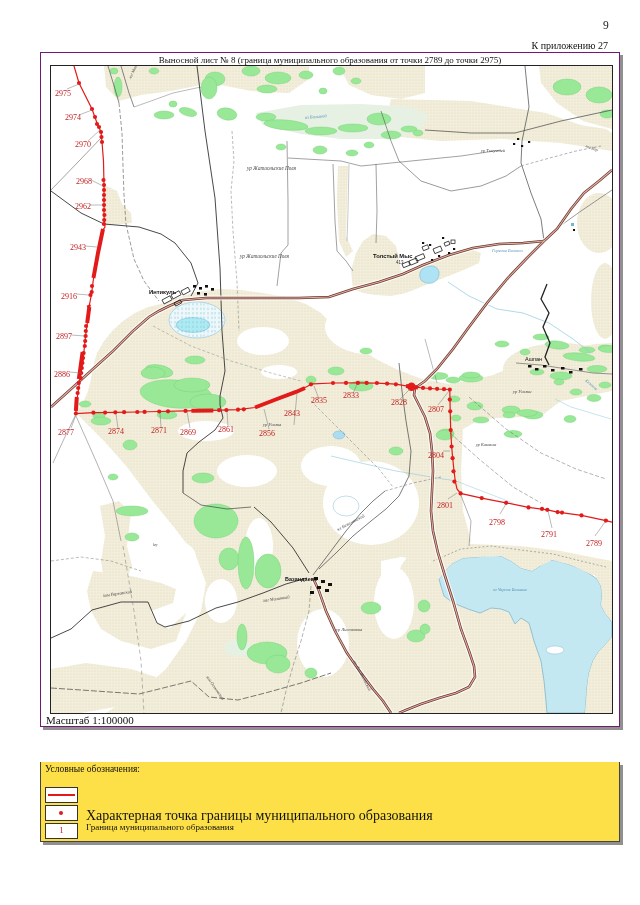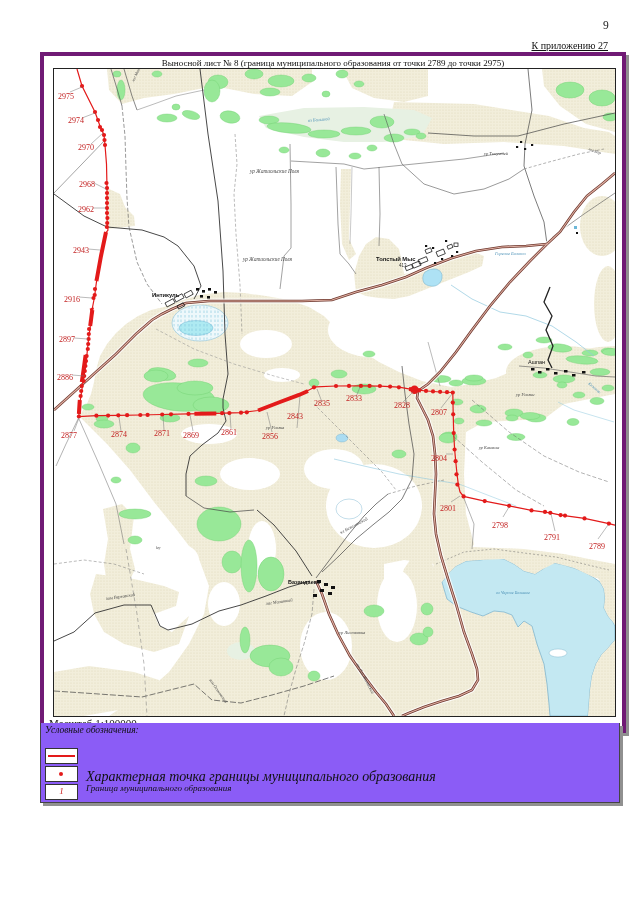--- a/index.html
+++ b/index.html
@@ -4,23 +4,23 @@
 <style>
   html,body{margin:0;padding:0;background:#fff;}
   body{width:640px;height:905px;position:relative;font-family:"Liberation Serif",serif;}
   .abs{position:absolute;}
 </style>
 </head>
 <body>
 
 <div class="abs" style="left:603px;top:19px;width:20px;font-size:11.5px;color:#222;">9</div>
 
-<div class="abs" style="left:408px;top:40px;width:200px;text-align:right;font-size:10px;color:#111;text-decoration:underline;">К приложению 27</div>
-
-<div class="abs" style="left:40px;top:52px;width:578px;height:673px;border:4px solid #701a75;box-shadow:3px 3px 0 #909090;background:#fff;">
+<div class="abs" style="left:408px;top:40px;width:200px;text-align:right;font-size:10px;color:#111;">К приложению 27</div>
+
+<div class="abs" style="left:40px;top:52px;width:578px;height:673px;border:1px solid #701a75;box-shadow:3px 3px 0 #909090;background:#fff;">
 
   <div class="abs" style="left:0;top:2px;width:578px;text-align:center;font-size:9px;color:#111;">Выносной лист № 8 (граница муниципального образования от точки 2789 до точки 2975)</div>
 
   <div class="abs" style="left:9px;top:12px;width:561px;height:647px;border:1px solid #222;">
     <svg width="561" height="647" viewBox="50 65 561 647">
 
 <rect x="50" y="65" width="561" height="647" fill="#ffffff"></rect>
 <defs>
           <pattern id="stip" width="3" height="3" patternUnits="userSpaceOnUse">
             <rect width="3" height="3" fill="#f2eedb"></rect>
@@ -478,21 +478,21 @@
 <text x="436" y="507" font-size="8" fill="#c32222" font-family="Liberation Serif, serif">2801</text>
 <text x="488" y="524" font-size="8" fill="#c32222" font-family="Liberation Serif, serif">2798</text>
 <text x="540" y="536" font-size="8" fill="#c32222" font-family="Liberation Serif, serif">2791</text>
 <text x="585" y="545" font-size="8" fill="#c32222" font-family="Liberation Serif, serif">2789</text>
     </svg>
   </div>
 
   <div class="abs" style="left:5px;top:661px;width:578px;text-align:left;font-size:11px;color:#111;">Масштаб 1:100000</div>
 </div>
 
-<div class="abs" style="left:40px;top:723px;width:578px;height:79px;border:1px solid #444;border-top:none;box-shadow:3px 3px 0 #909090;background:#8b5cf6;font-style:italic;">
+<div class="abs" style="left:40px;top:762px;width:578px;height:79px;border:1px solid #444;border-top:none;box-shadow:3px 3px 0 #909090;background:#fde047;">
 
   <div class="abs" style="left:4px;top:2px;font-size:9.5px;color:#111;">Условные обозначения:</div>
 
   <div class="abs" style="left:4px;top:25px;width:31px;height:14px;border:1.5px solid #333;background:#fff;">
     <div class="abs" style="left:2px;top:6px;width:27px;height:1.8px;background:#e31a1a;"></div>
   </div>
 
   <div class="abs" style="left:45px;top:28px;font-size:9px;color:#111;margin-top:32px;">Граница муниципального образования</div>
 
   <div class="abs" style="left:4px;top:43px;width:31px;height:14px;border:1.5px solid #333;background:#fff;">

